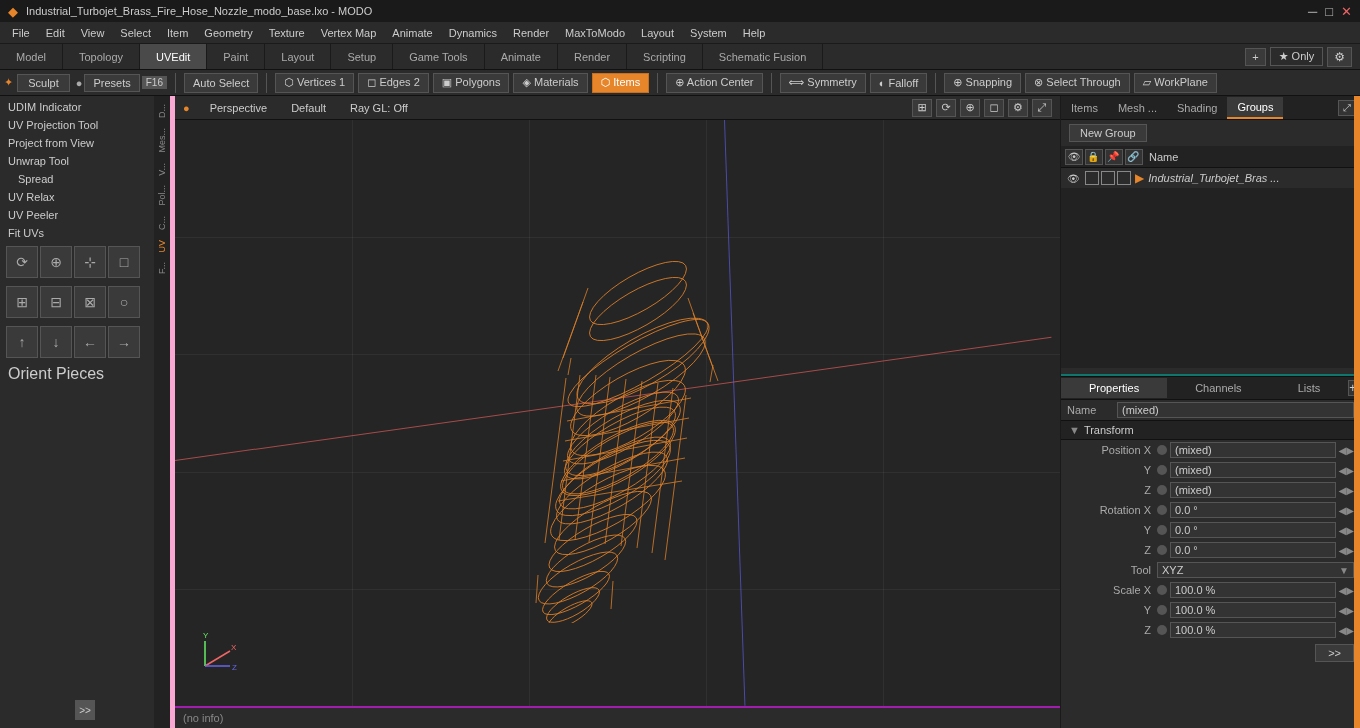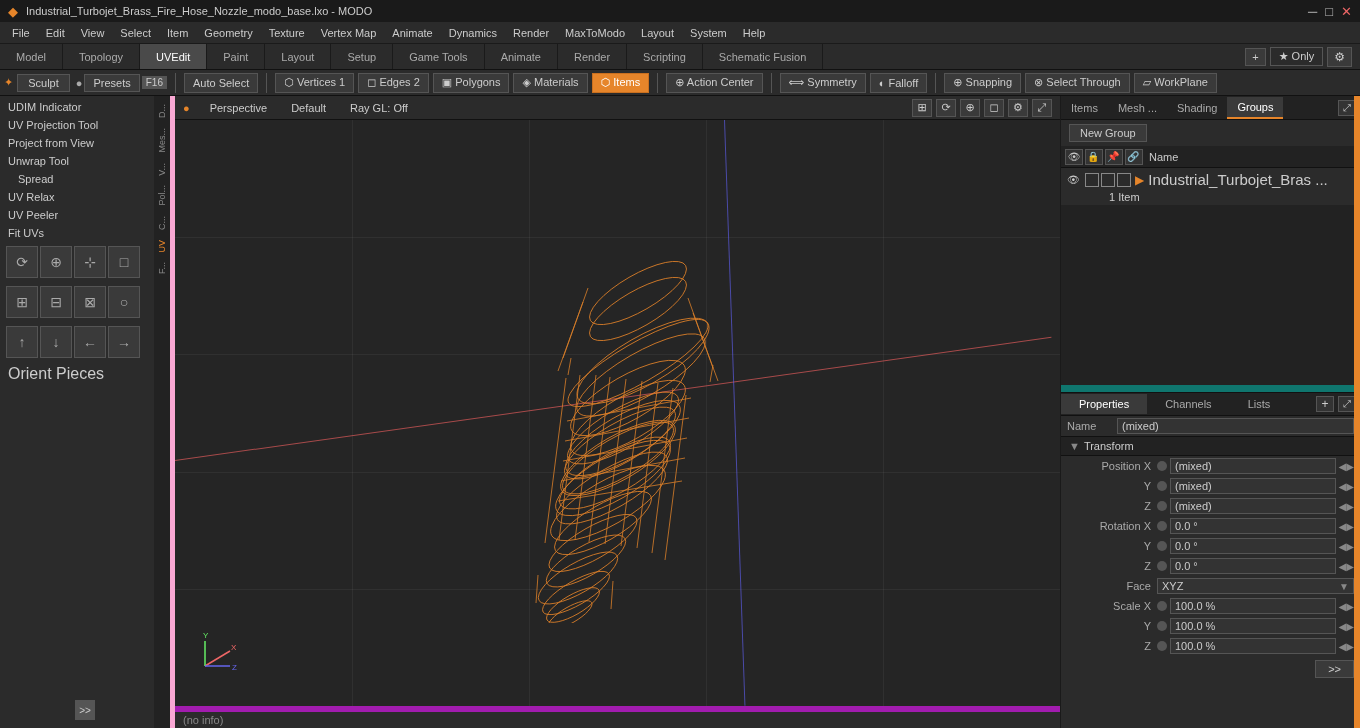--- a/index.html
+++ b/index.html
@@ -51,51 +51,51 @@
 
     
     #viewport { flex: 1; background: #1e1e1e; position: relative; overflow: hidden; }
     #viewport-header { background: #2b2b2b; height: 24px; display: flex; align-items: center; padding: 0 8px; gap: 8px; border-bottom: 1px solid #111; }
     #viewport-header .vp-tab { color: #ccc; font-size: 11px; padding: 2px 8px; cursor: pointer; border-radius: 2px; }
     #viewport-header .vp-controls { margin-left: auto; display: flex; gap: 4px; }
     #viewport-header .vp-btn { background: #3a3a3a; border: 1px solid #555; color: #ccc; width: 20px; height: 18px; display: flex; align-items: center; justify-content: center; cursor: pointer; font-size: 11px; }
     #viewport-canvas { width: 100%; height: calc(100% - 24px - 22px); background: #252525; position: relative; overflow: hidden; }
     #viewport-info { position: absolute; bottom: 0; right: 0; padding: 4px 8px; text-align: right; font-size: 11px; color: #e6852a; }
     #viewport-info .info-white { color: #ccc; }
-    #viewport-bottom { background: #2b2b2b; height: 22px; display: flex; align-items: center; padding: 0 8px; border-top: 6px solid #a21caf; }
+    #viewport-bottom { background: #2b2b2b; height: 22px; display: flex; align-items: center; padding: 0 8px; border-top: 2px solid #a21caf; }
     #viewport-bottom span { color: #888; font-size: 11px; }
 
     
     #axis { position: absolute; bottom: 30px; left: 20px; width: 50px; height: 50px; }
 
     
     #model-svg { position: absolute; top: 50%; left: 50%; transform: translate(-50%, -50%); }
 
     
     #right-panel { width: 300px; background: #2b2b2b; border-left: 1px solid #1a1a1a; display: flex; flex-direction: column; }
-    #right-panel-top { flex: 0 0 280px; border-bottom: 7px solid #0f766e; }
+    #right-panel-top { flex: 0 0 280px; border-bottom: 2px solid #0f766e; }
     #right-tabs { display: flex; align-items: center; background: #222; height: 24px; border-bottom: 1px solid #111; }
     #right-tabs .rtab { padding: 4px 10px; color: #aaa; font-size: 11px; cursor: pointer; }
     #right-tabs .rtab.active { background: #3a3a3a; color: #fff; border-bottom: 2px solid #e6852a; }
     #right-tabs .rtab-expand { margin-left: auto; display: flex; align-items: center; gap: 2px; padding-right: 4px; }
     #right-tabs .rtab-btn { background: #333; border: 1px solid #555; color: #ccc; width: 18px; height: 16px; display: flex; align-items: center; justify-content: center; cursor: pointer; font-size: 10px; }
     #new-group-area { padding: 4px 8px; display: flex; align-items: center; }
     #new-group-btn { background: #3a3a3a; border: 1px solid #555; color: #ccc; padding: 2px 10px; font-size: 11px; cursor: pointer; }
     #groups-header { display: flex; align-items: center; background: #222; height: 22px; border-bottom: 1px solid #111; padding: 0 4px; }
     #groups-header .gh-btn { background: #333; border: 1px solid #555; color: #ccc; width: 18px; height: 16px; display: flex; align-items: center; justify-content: center; cursor: pointer; font-size: 10px; margin-right: 2px; }
     #groups-header .gh-name { flex: 1; color: #ccc; font-size: 11px; padding-left: 4px; }
     #group-item { display: flex; align-items: center; padding: 3px 6px; background: #2b2b2b; cursor: pointer; }
     #group-item .gi-icon { color: #e6852a; margin-right: 4px; font-size: 12px; }
-    #group-item .gi-name { color: #ccc; font-size: 15px; flex: 1; }
+    #group-item .gi-name { color: #ccc; font-size: 11px; flex: 1; font-style: italic; }
     #groups-content { flex: 1; background: #222; }
 
     
     #props-panel { flex: 1; overflow-y: auto; }
     #props-tabs { display: flex; align-items: center; background: #222; height: 24px; border-bottom: 1px solid #111; border-top: 1px solid #111; }
-    #props-tabs .ptab { padding: 4px 18px; color: #aaa; font-size: 11px; cursor: pointer; }
+    #props-tabs .ptab { padding: 4px 28px; color: #aaa; font-size: 11px; cursor: pointer; }
     #props-tabs .ptab.active { background: #3a3a3a; color: #fff; }
     #props-tabs .ptab-plus { margin-left: auto; background: #333; border: 1px solid #555; color: #ccc; width: 18px; height: 16px; display: flex; align-items: center; justify-content: center; cursor: pointer; font-size: 12px; margin-right: 4px; }
     #props-tabs .ptab-expand { background: #333; border: 1px solid #555; color: #ccc; width: 18px; height: 16px; display: flex; align-items: center; justify-content: center; cursor: pointer; font-size: 10px; margin-right: 4px; }
 
     .prop-row { display: flex; align-items: center; padding: 2px 6px; height: 20px; }
     .prop-label { color: #aaa; font-size: 11px; text-align: right; width: 90px; padding-right: 6px; }
     .prop-value { flex: 1; background: #333; border: 1px solid #555; color: #ccc; font-size: 11px; padding: 1px 4px; height: 16px; display: flex; align-items: center; }
     .prop-dot { width: 10px; height: 10px; border-radius: 50%; background: #555; margin-right: 3px; flex-shrink: 0; }
     .prop-arrow { color: #888; font-size: 10px; margin-left: 3px; cursor: pointer; }
 
@@ -385,23 +385,20 @@
       <div id="group-item">
         <div style="width:14px;display:flex;align-items:center;gap:2px;margin-right:4px;">
           <span style="font-size:10px;">👁</span>
         </div>
         <div style="width:14px;height:14px;border:1px solid #888;margin-right:2px;display:flex;align-items:center;justify-content:center;"></div>
         <div style="width:14px;height:14px;border:1px solid #888;margin-right:2px;display:flex;align-items:center;justify-content:center;"></div>
         <div style="width:14px;height:14px;border:1px solid #888;margin-right:4px;display:flex;align-items:center;justify-content:center;"></div>
         <span class="gi-icon">▶</span>
         <span class="gi-name">Industrial_Turbojet_Bras ...</span>
       </div>
-      <div style="padding-left:48px;padding-bottom:2px;">
-        <span class="gi-sub">1 Item</span>
-      </div>
 
       <div id="groups-content" style="height:180px;"></div>
     </div>
 
     <div id="props-panel">
       <div id="props-tabs">
         <div class="ptab active">Properties</div>
         <div class="ptab">Channels</div>
         <div class="ptab">Lists</div>
         <div class="ptab-plus">+</div>
@@ -466,21 +463,21 @@
       <div class="prop-row">
         <span class="prop-label">Z</span>
         <div class="prop-dot"></div>
         <div class="prop-value">
           <span>0.0 °</span>
         </div>
         <span class="prop-arrow">◀▶</span>
       </div>
 
       <div class="prop-row">
-        <span class="prop-label">Face</span>
+        <span class="prop-label">Tool</span>
         <div class="prop-value" style="flex:1;align-items:flex-end;">
           <span>XYZ</span>
           <span style="margin-left:auto;color:#888;font-size:10px;">▼</span>
         </div>
       </div>
 
       <div class="prop-row">
         <span class="prop-label">Scale X</span>
         <div class="prop-dot"></div>
         <div class="prop-value">

